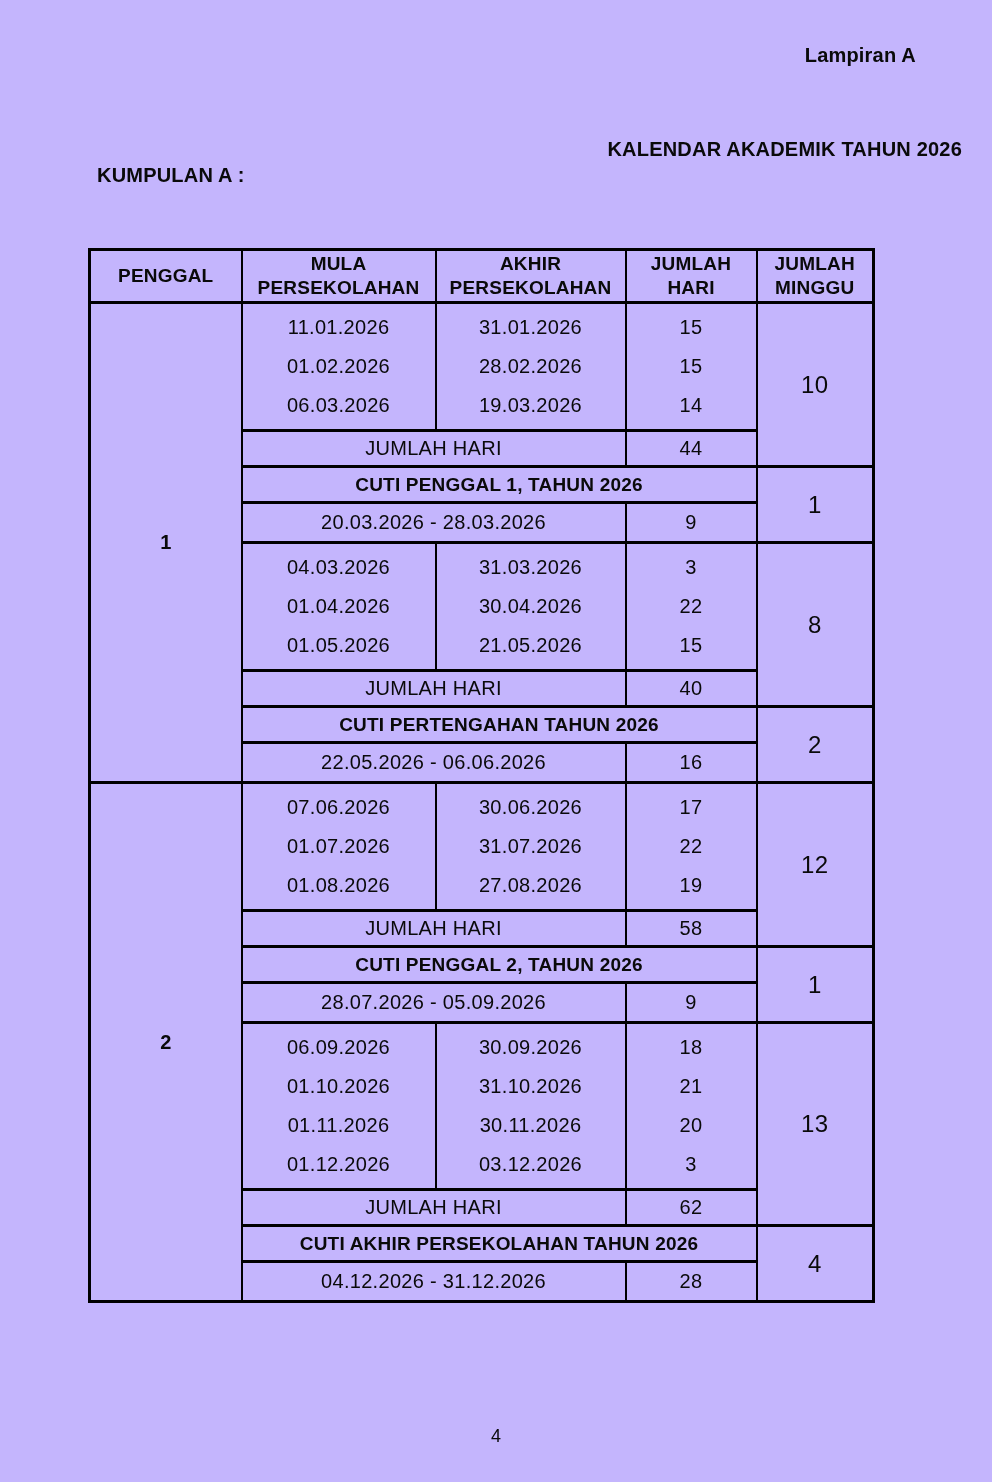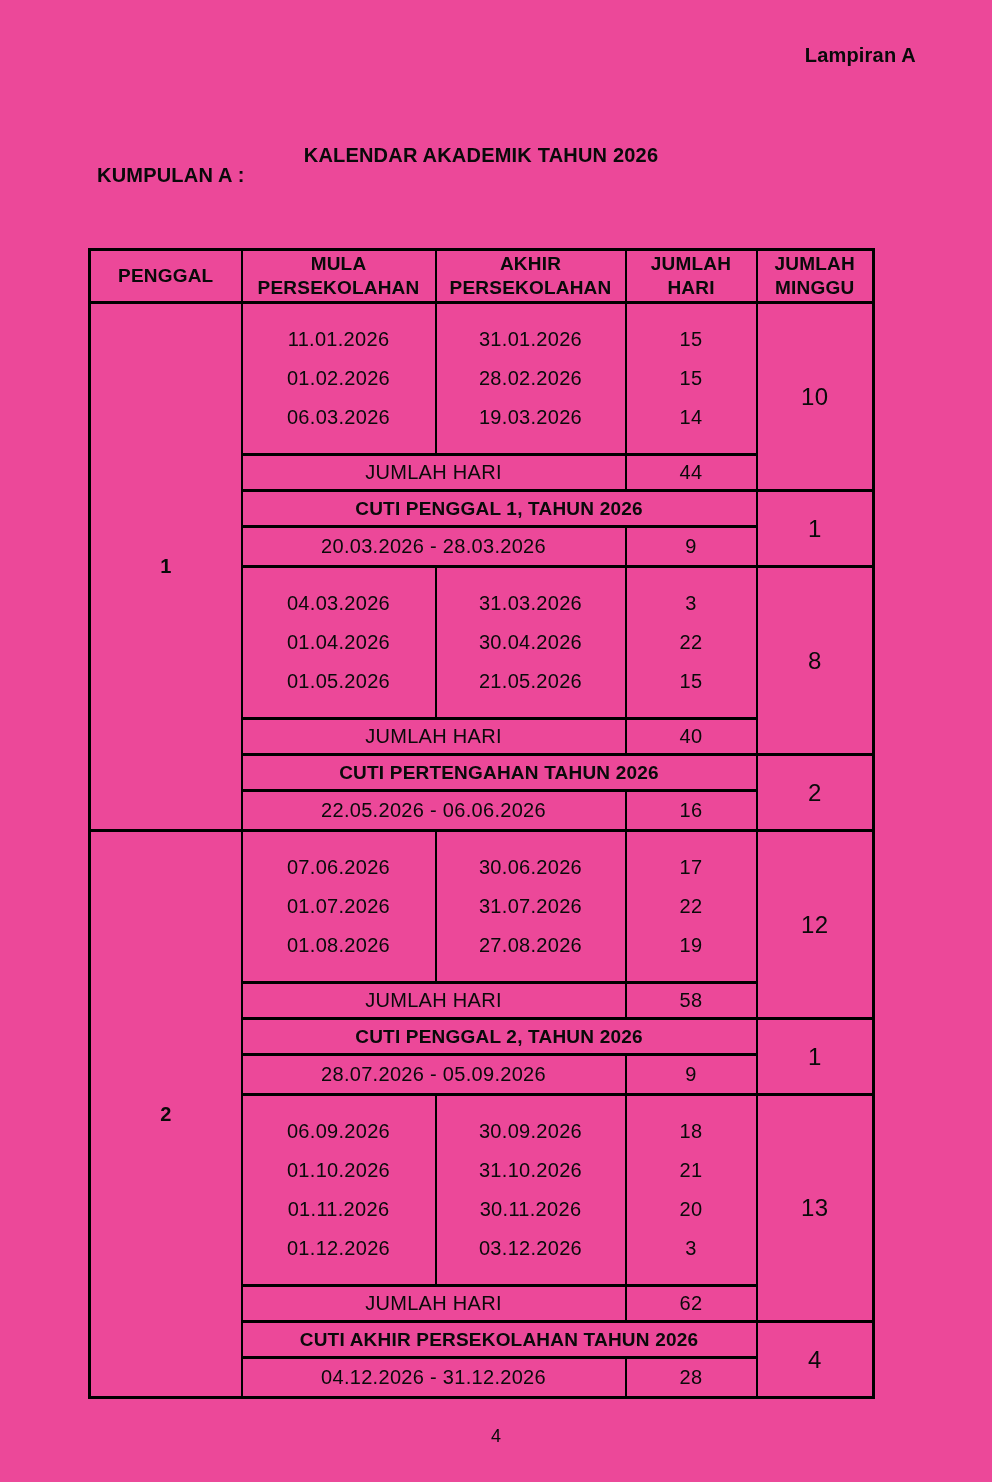--- a/index.html
+++ b/index.html
@@ -1,38 +1,38 @@
 <!DOCTYPE html>
 <html><head>
 <meta charset="utf-8">
 <style>
   html,body{margin:0;padding:0;background:#e8e8e8;}
   .page{
-    position:relative;width:992px;height:1482px;background:#ec4899;
+    position:relative;width:992px;height:1482px;background:#c4b5fd;
     font-family:"Liberation Sans", sans-serif;color:#0a0a0a;margin:0 auto;overflow:hidden;
   }
   .corner-label{position:absolute;top:44px;right:76px;font-size:20px;font-weight:bold;letter-spacing:.2px;}
-  .doc-title{position:absolute;top:144px;left:0;width:962px;text-align:center;font-size:20px;font-weight:bold;letter-spacing:.2px;}
+  .doc-title{position:absolute;top:138px;left:0;width:962px;text-align:right;font-size:20px;font-weight:bold;letter-spacing:.2px;}
   .group-label{position:absolute;top:164px;left:97px;font-size:20px;font-weight:bold;letter-spacing:.2px;}
   .subtitle{position:absolute;top:205px;left:97px;font-size:20px;font-weight:bold;letter-spacing:.2px;}
   .page-number{position:absolute;top:1426px;left:0;width:992px;text-align:center;font-size:18px;}
 
   table.cal{
     position:absolute;top:248px;left:88px;width:784px;
     border-collapse:collapse;table-layout:fixed;border:3px solid #000;
   }
   .cal th,.cal td{
     border:2px solid #000;border-top-width:3px;border-bottom-width:3px;
     text-align:center;vertical-align:middle;padding:0;overflow:hidden;
   }
   .cal th{font-size:19px;font-weight:bold;height:50px;line-height:24px;letter-spacing:.2px;}
   .col-penggal{width:152px}.col-mula{width:194px}.col-akhir{width:190px}.col-hari{width:131px}.col-minggu{width:117px}
 
   .ln{line-height:39px;font-size:20px;letter-spacing:.3px;}
-  td.dates{padding:16px;}
+  td.dates{padding:4px;}
   td.penggal-cell{font-size:20px;font-weight:bold;}
   td.weeks-cell{font-size:24px;letter-spacing:.3px;}
   td.total-label-cell,td.total-val-cell{height:33px;font-size:20px;letter-spacing:.3px;}
   td.cuti-cell{height:33px;font-size:19px;font-weight:bold;letter-spacing:.2px;margin-top:44px;}
   td.range-cell,td.range-val-cell{height:37px;font-size:20px;letter-spacing:.3px;}
 </style>
 </head>
 <body>
 
 <div class="page">

